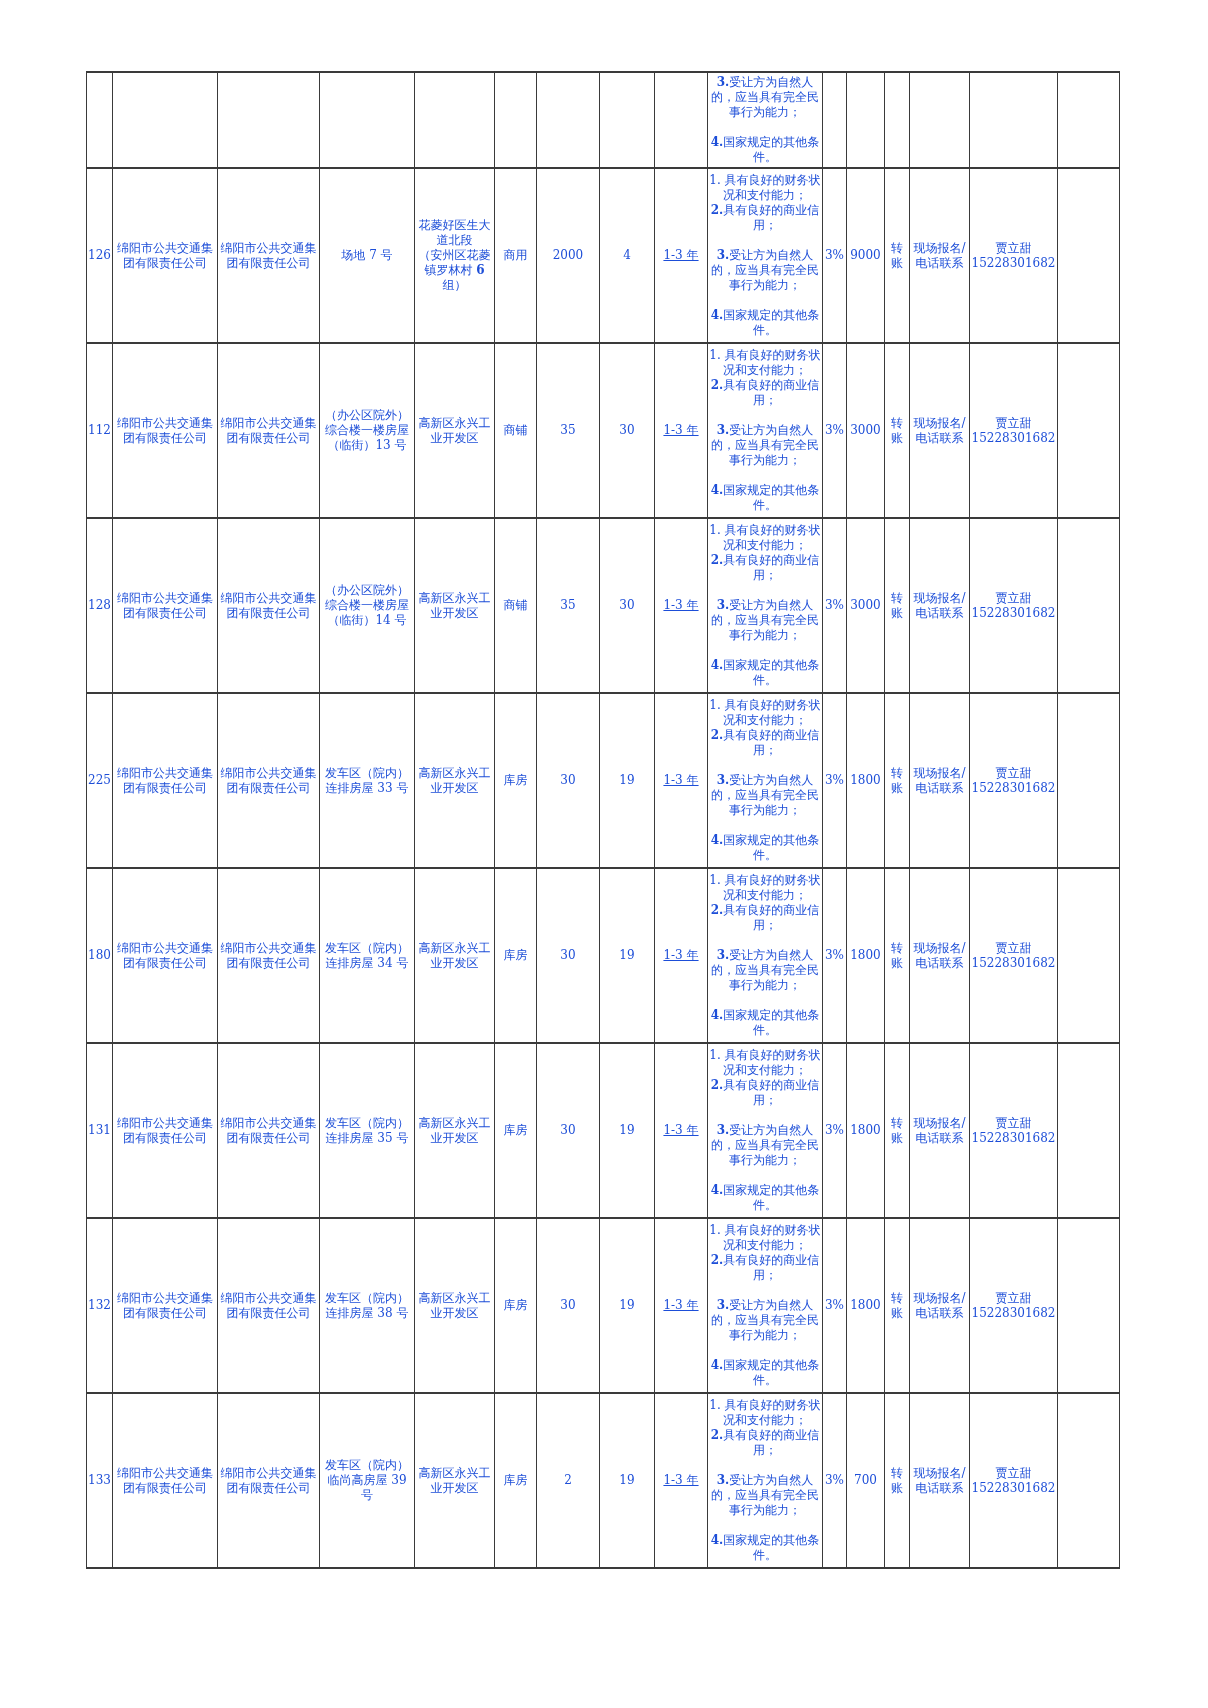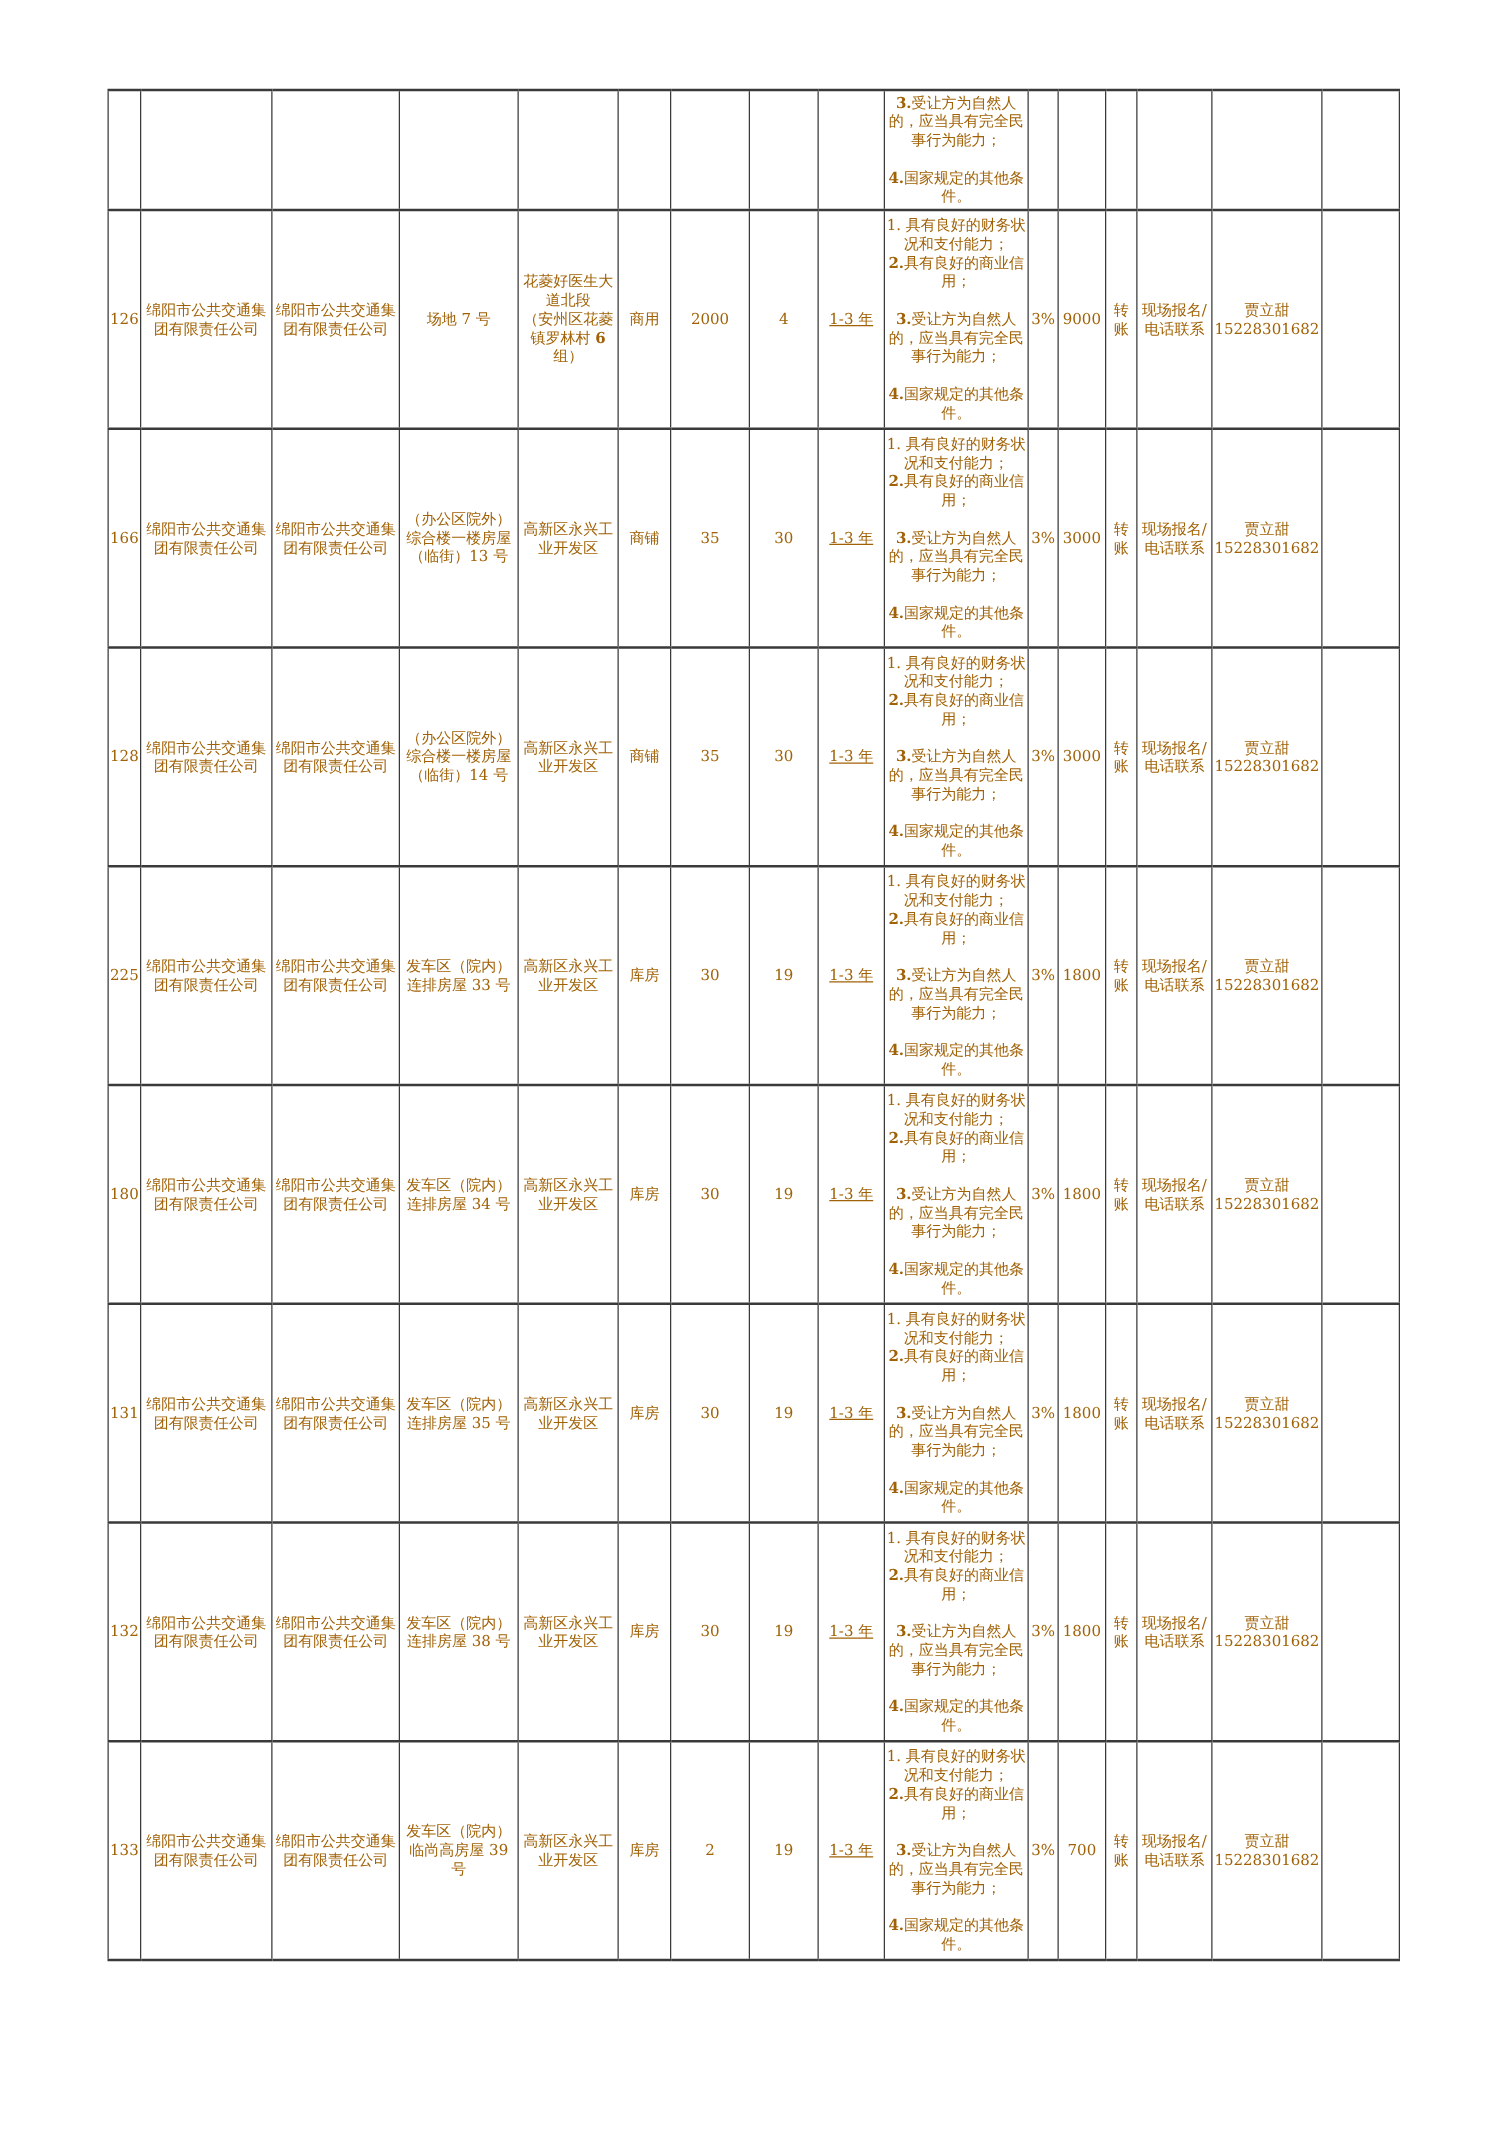--- a/index.html
+++ b/index.html
@@ -2,21 +2,21 @@
 <html><head>
 <meta charset="utf-8">
 <style>
   html, body { margin: 0; padding: 0; }
   .page {
     position: relative;
     width: 1208px;
     height: 1708px;
     background: #ffffff;
     font-family: "DejaVu Serif", "Liberation Serif", serif;
-    color: #a16207;
+    color: #1d4ed8;
     overflow: hidden;
   }
   table.listing {
     position: absolute;
     left: 86px;
     top: 71px;
     width: 1033px;
     border-collapse: collapse;
     table-layout: fixed;
   }
@@ -99,21 +99,21 @@
       <td>9000</td>
       <td>转
 账</td>
       <td>现场报名/
 电话联系</td>
       <td class="contact">贾立甜
 15228301682</td>
       <td></td>
     </tr>
         <tr class="item-row">
-      <td>166</td>
+      <td>112</td>
       <td>绵阳市公共交通集
 团有限责任公司</td>
       <td>绵阳市公共交通集
 团有限责任公司</td>
       <td>（办公区院外）
 综合楼一楼房屋
 （临街）13 号</td>
       <td>高新区永兴工<br>业开发区</td>
       <td>商铺</td>
       <td>35</td>

